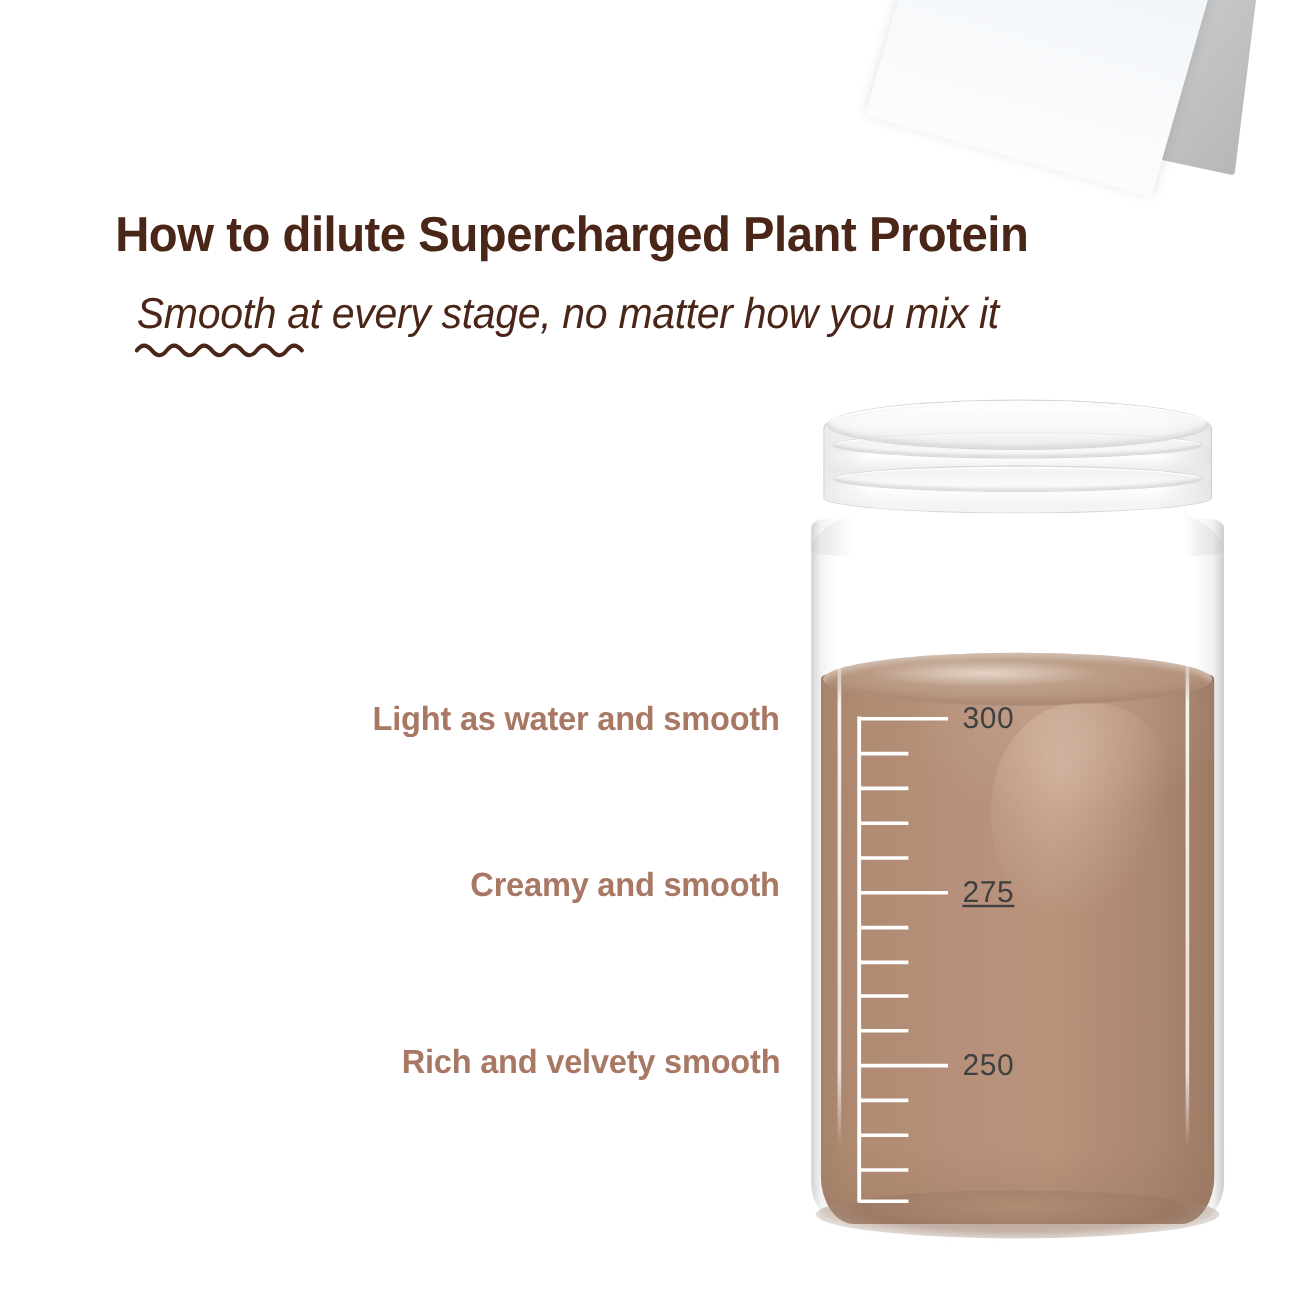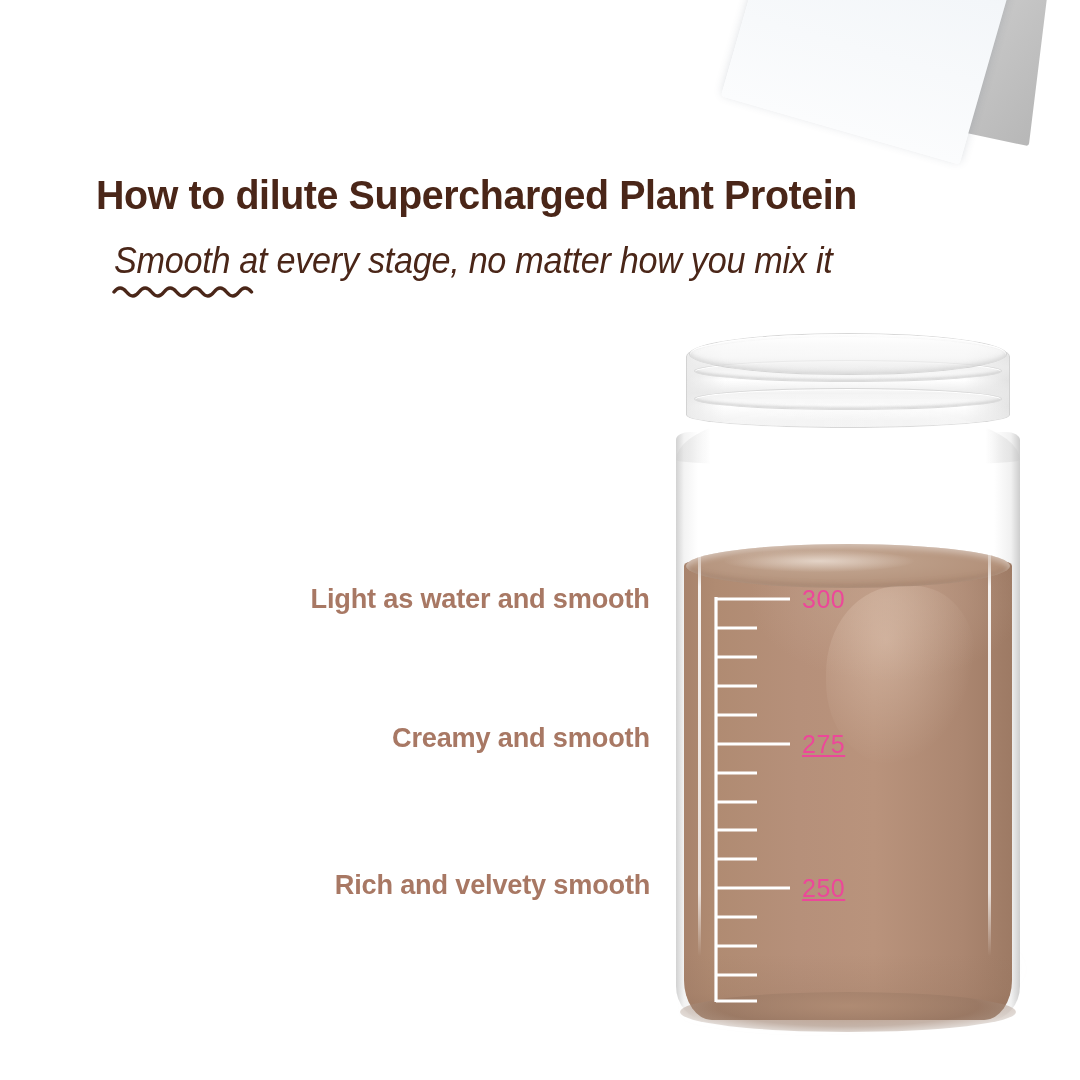--- a/index.html
+++ b/index.html
@@ -123,21 +123,21 @@
     position:absolute; left:4px; top:656px; width:336px; height:40px;
     border-radius:50%;
     background:radial-gradient(ellipse at 50% 35%, rgba(176,140,116,.85) 0%, rgba(150,118,98,.55) 55%, rgba(205,198,192,.35) 82%, rgba(255,255,255,0) 100%);
   }
 
   
   .scale { position:absolute; left:0; top:0; width:1080px; height:1080px; }
 
   
   .tick-value {
-    position:absolute; font-size:25px; font-weight:400; color:#ec4899;
+    position:absolute; font-size:25px; font-weight:400; color:#404040;
     letter-spacing:0.5px; white-space:nowrap;
   }
 
   
   .desc-label {
     position:absolute; right:430px; font-size:28px; font-weight:700;
     color:#a87864; letter-spacing:-0.2px; white-space:nowrap;
     text-align:right; transform:scaleX(0.97); transform-origin:right center;
   }
 
@@ -226,16 +226,16 @@
 
   <div id="desc-labels">
       <div class="desc-label" style="top: 583px;">Light as water and smooth</div>
       <div class="desc-label" style="top: 722px;">Creamy and smooth</div>
       <div class="desc-label" style="top: 869px;">Rich and velvety smooth</div>
     </div>
 
   <div id="tick-values">
       <div class="tick-value" style="left: 802px; top: 585px;">300</div>
       <div class="tick-value" style="left: 802px; top: 730px; text-decoration: underline;">275</div>
-      <div class="tick-value" style="left: 802px; top: 874px; text-decoration: underline;">250</div>
+      <div class="tick-value" style="left: 802px; top: 874px;">250</div>
     </div>
 
 </div>
 
 </body></html>

